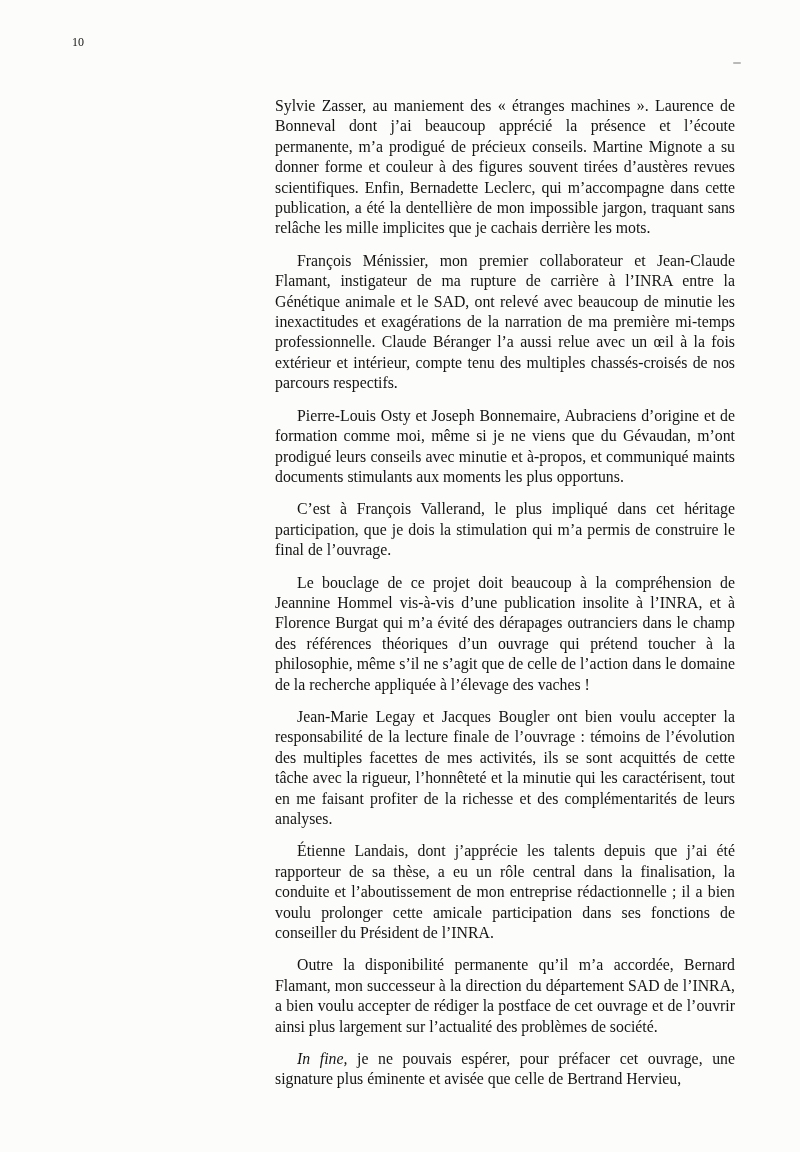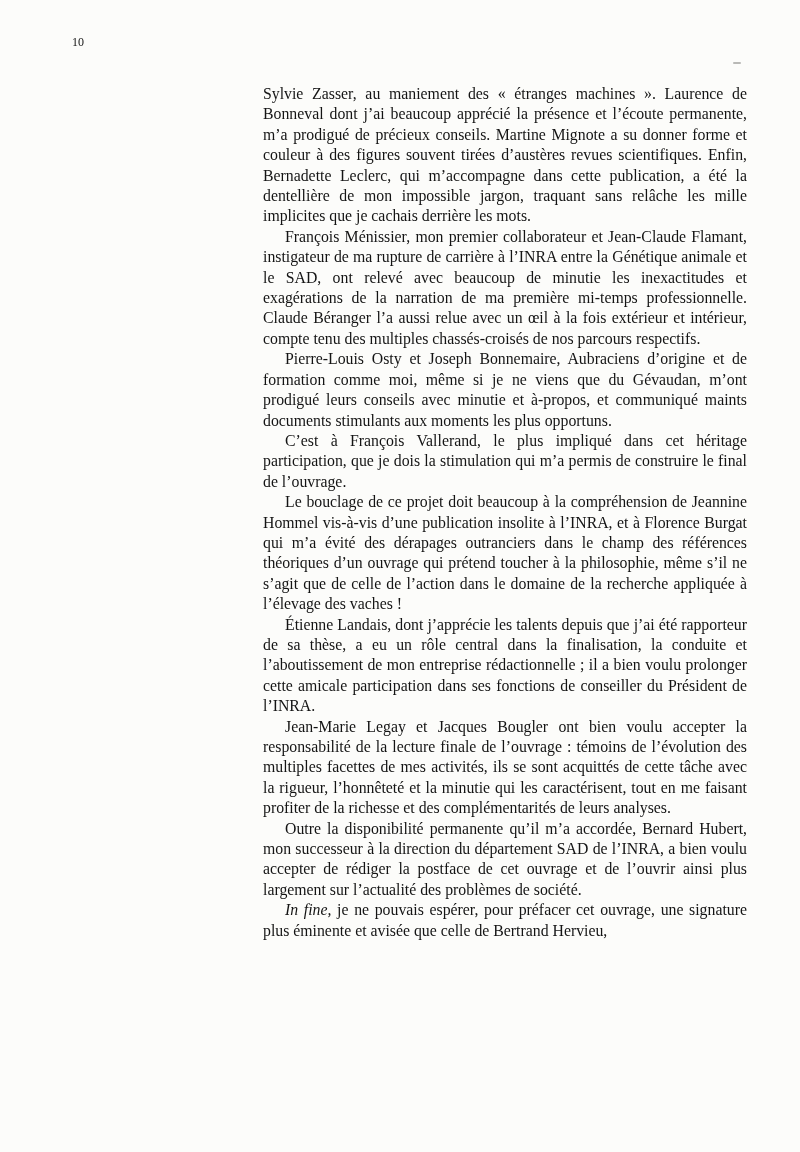--- a/index.html
+++ b/index.html
@@ -35,21 +35,21 @@
     position: absolute;
     left: 263px;
     top: 84px;
     width: 484px;
     font-size: 15.8px;
     line-height: 20.4px;
     text-align: justify;
     text-justify: inter-word;
   }
   .para {
-    margin: 0;
+    margin: 12px;
     padding: 0;
   }
   .para.indent {
     text-indent: 22px;
   }
   .para i {
     font-style: italic;
   }
 </style>
 </head>
@@ -58,17 +58,17 @@
 <div class="page-number">10</div>
 
 <div class="smudge-mark"></div>
 
 <div class="text-block">
     <p class="para">Sylvie Zasser, au maniement des « étranges machines ». Laurence de Bonneval dont j’ai beaucoup apprécié la présence et l’écoute permanente, m’a prodigué de précieux conseils. Martine Mignote a su donner forme et couleur à des figures souvent tirées d’austères revues scientifiques. Enfin, Bernadette Leclerc, qui m’accompagne dans cette publication, a été la dentellière de mon impossible jargon, traquant sans relâche les mille implicites que je cachais derrière les mots.</p>
     <p class="para indent">François Ménissier, mon premier collaborateur et Jean-Claude Flamant, instigateur de ma rupture de carrière à l’INRA entre la Génétique animale et le SAD, ont relevé avec beaucoup de minutie les inexactitudes et exagérations de la narration de ma première mi-temps professionnelle. Claude Béranger l’a aussi relue avec un œil à la fois extérieur et intérieur, compte tenu des multiples chassés-croisés de nos parcours respectifs.</p>
     <p class="para indent">Pierre-Louis Osty et Joseph Bonnemaire, Aubraciens d’origine et de formation comme moi, même si je ne viens que du Gévaudan, m’ont prodigué leurs conseils avec minutie et à-propos, et communiqué maints documents stimulants aux moments les plus opportuns.</p>
     <p class="para indent">C’est à François Vallerand, le plus impliqué dans cet héritage participation, que je dois la stimulation qui m’a permis de construire le final de l’ouvrage.</p>
     <p class="para indent">Le bouclage de ce projet doit beaucoup à la compréhension de Jeannine Hommel vis-à-vis d’une publication insolite à l’INRA, et à Florence Burgat qui m’a évité des dérapages outranciers dans le champ des références théoriques d’un ouvrage qui prétend toucher à la philosophie, même s’il ne s’agit que de celle de l’action dans le domaine de la recherche appliquée à l’élevage des vaches !</p>
+    <p class="para indent">Jean-Marie Legay et Jacques Bougler ont bien voulu accepter la responsabilité de la lecture finale de l’ouvrage : témoins de l’évolution des multiples facettes de mes activités, ils se sont acquittés de cette tâche avec la rigueur, l’honnêteté et la minutie qui les caractérisent, tout en me faisant profiter de la richesse et des complémentarités de leurs analyses.</p>
     <p class="para indent">Étienne Landais, dont j’apprécie les talents depuis que j’ai été rapporteur de sa thèse, a eu un rôle central dans la finalisation, la conduite et l’aboutissement de mon entreprise rédactionnelle ; il a bien voulu prolonger cette amicale participation dans ses fonctions de conseiller du Président de l’INRA.</p>
-    <p class="para indent">Jean-Marie Legay et Jacques Bougler ont bien voulu accepter la responsabilité de la lecture finale de l’ouvrage : témoins de l’évolution des multiples facettes de mes activités, ils se sont acquittés de cette tâche avec la rigueur, l’honnêteté et la minutie qui les caractérisent, tout en me faisant profiter de la richesse et des complémentarités de leurs analyses.</p>
-    <p class="para indent">Outre la disponibilité permanente qu’il m’a accordée, Bernard Hubert, mon successeur à la direction du département SAD de l’INRA, a bien voulu accepter de rédiger la postface de cet ouvrage et de l’ouvrir ainsi plus largement sur l’actualité des problèmes de société.</p>
+    <p class="para indent">Outre la disponibilité permanente qu’il m’a accordée, Bernard Flamant, mon successeur à la direction du département SAD de l’INRA, a bien voulu accepter de rédiger la postface de cet ouvrage et de l’ouvrir ainsi plus largement sur l’actualité des problèmes de société.</p>
     <p class="para indent"><i>In fine,</i> je ne pouvais espérer, pour préfacer cet ouvrage, une signature plus éminente et avisée que celle de Bertrand Hervieu,</p>
   </div>
 
 </body></html>

